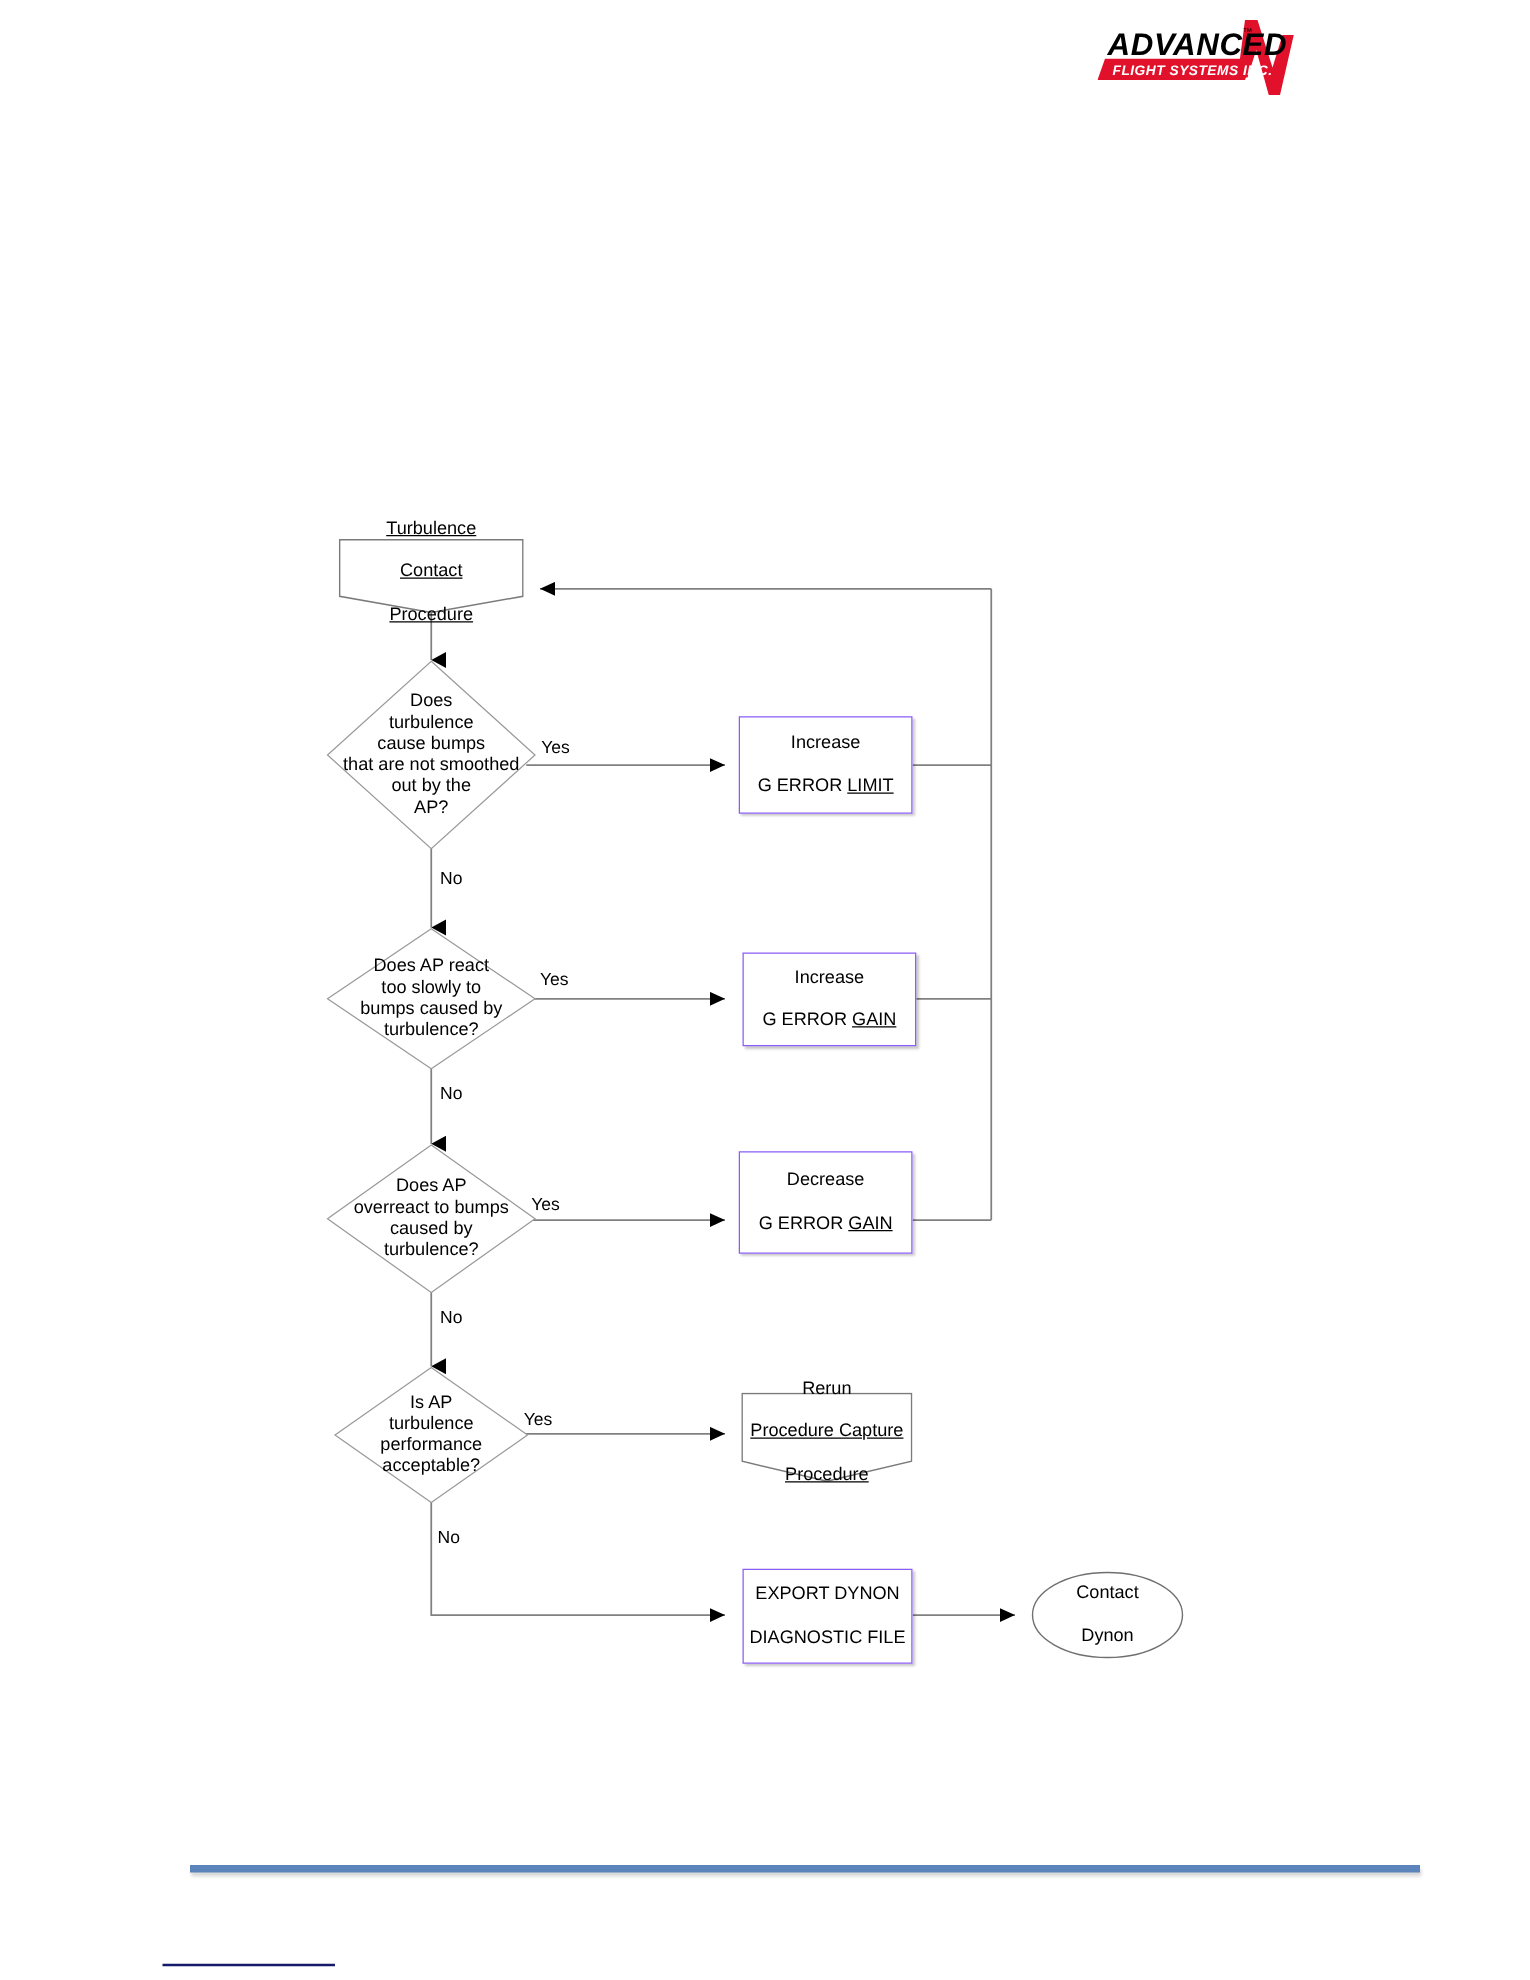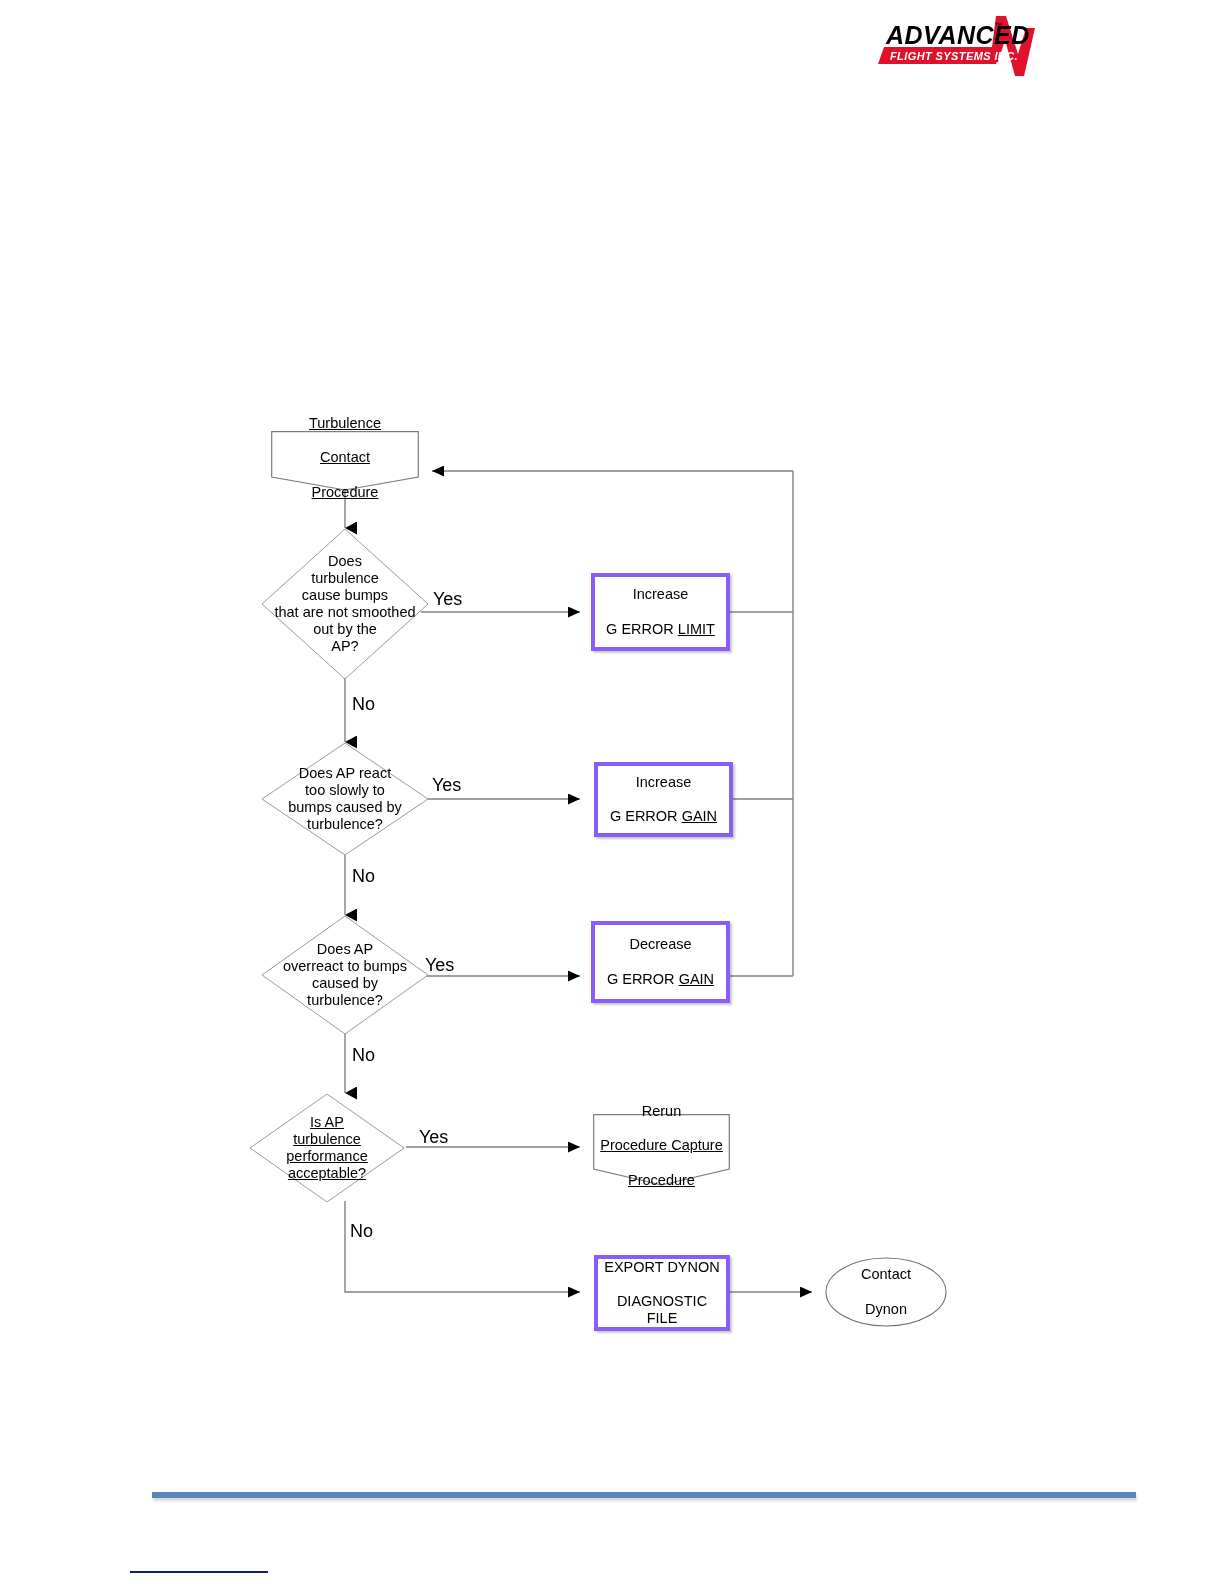--- a/index.html
+++ b/index.html
@@ -40,41 +40,41 @@
     text-align: center;
     line-height: 1.18;
     font-size: 14.5px;
     color: #000;
   }
   .node .txt { position: relative; z-index: 3; padding: 0 4px; white-space: pre-line; }
   .node u { text-decoration: underline; }
 
   
   .proc {
-    border: 4px solid #8b5cf6;
+    border: 1px solid #8b5cf6;
     background: #fff;
     box-shadow: 2px 2px 2px rgba(0,0,0,0.22);
   }
 
   
   .decision { background: transparent; }
   .decision .shape { position: absolute; left: 0; top: 0; width: 100%; height: 100%; z-index: 1; }
 
   
   .chevron { background: transparent; }
   .chevron .shape { position: absolute; left: 0; top: 0; width: 100%; height: 100%; z-index: 1; }
 
   
   .terminator { background: transparent; }
   .terminator .shape { position: absolute; left: 0; top: 0; width: 100%; height: 100%; z-index: 1; }
 
   
   .branch-label {
     position: absolute;
-    font-size: 18px;
+    font-size: 14px;
     color: #000;
     white-space: nowrap;
   }
 
   
   #footer-rule {
     position: absolute;
     left: 152px; top: 1492px;
     width: 984px; height: 6px;
     background: #5b84ba;
@@ -189,21 +189,21 @@
   <div class="node decision" style="left:261px; top:915px; width:168px; height:120px;">
     <svg class="shape" viewBox="0 0 168 120" preserveAspectRatio="none">
       <path d="M84,1 L167,60 L84,119 L1,60 Z" fill="#ffffff" stroke="#9a9a9a" stroke-width="1" vector-effect="non-scaling-stroke"></path>
     </svg>
     <div class="txt">Does AP
 overreact to bumps
 caused by
 turbulence?</div>
   </div>
 
-  <div class="node decision" style="left:249px; top:1093px; width:156px; height:110px;text-decoration:underline;">
+  <div class="node decision" style="left:267px; top:1093px; width:156px; height:110px;">
     <svg class="shape" viewBox="0 0 156 110" preserveAspectRatio="none">
       <path d="M78,1 L155,55 L78,109 L1,55 Z" fill="#ffffff" stroke="#9a9a9a" stroke-width="1" vector-effect="non-scaling-stroke"></path>
     </svg>
     <div class="txt">Is AP
 turbulence
 performance
 acceptable?</div>
   </div>
 
   <div class="node proc" style="left:591px; top:573px; width:139px; height:78px;">

